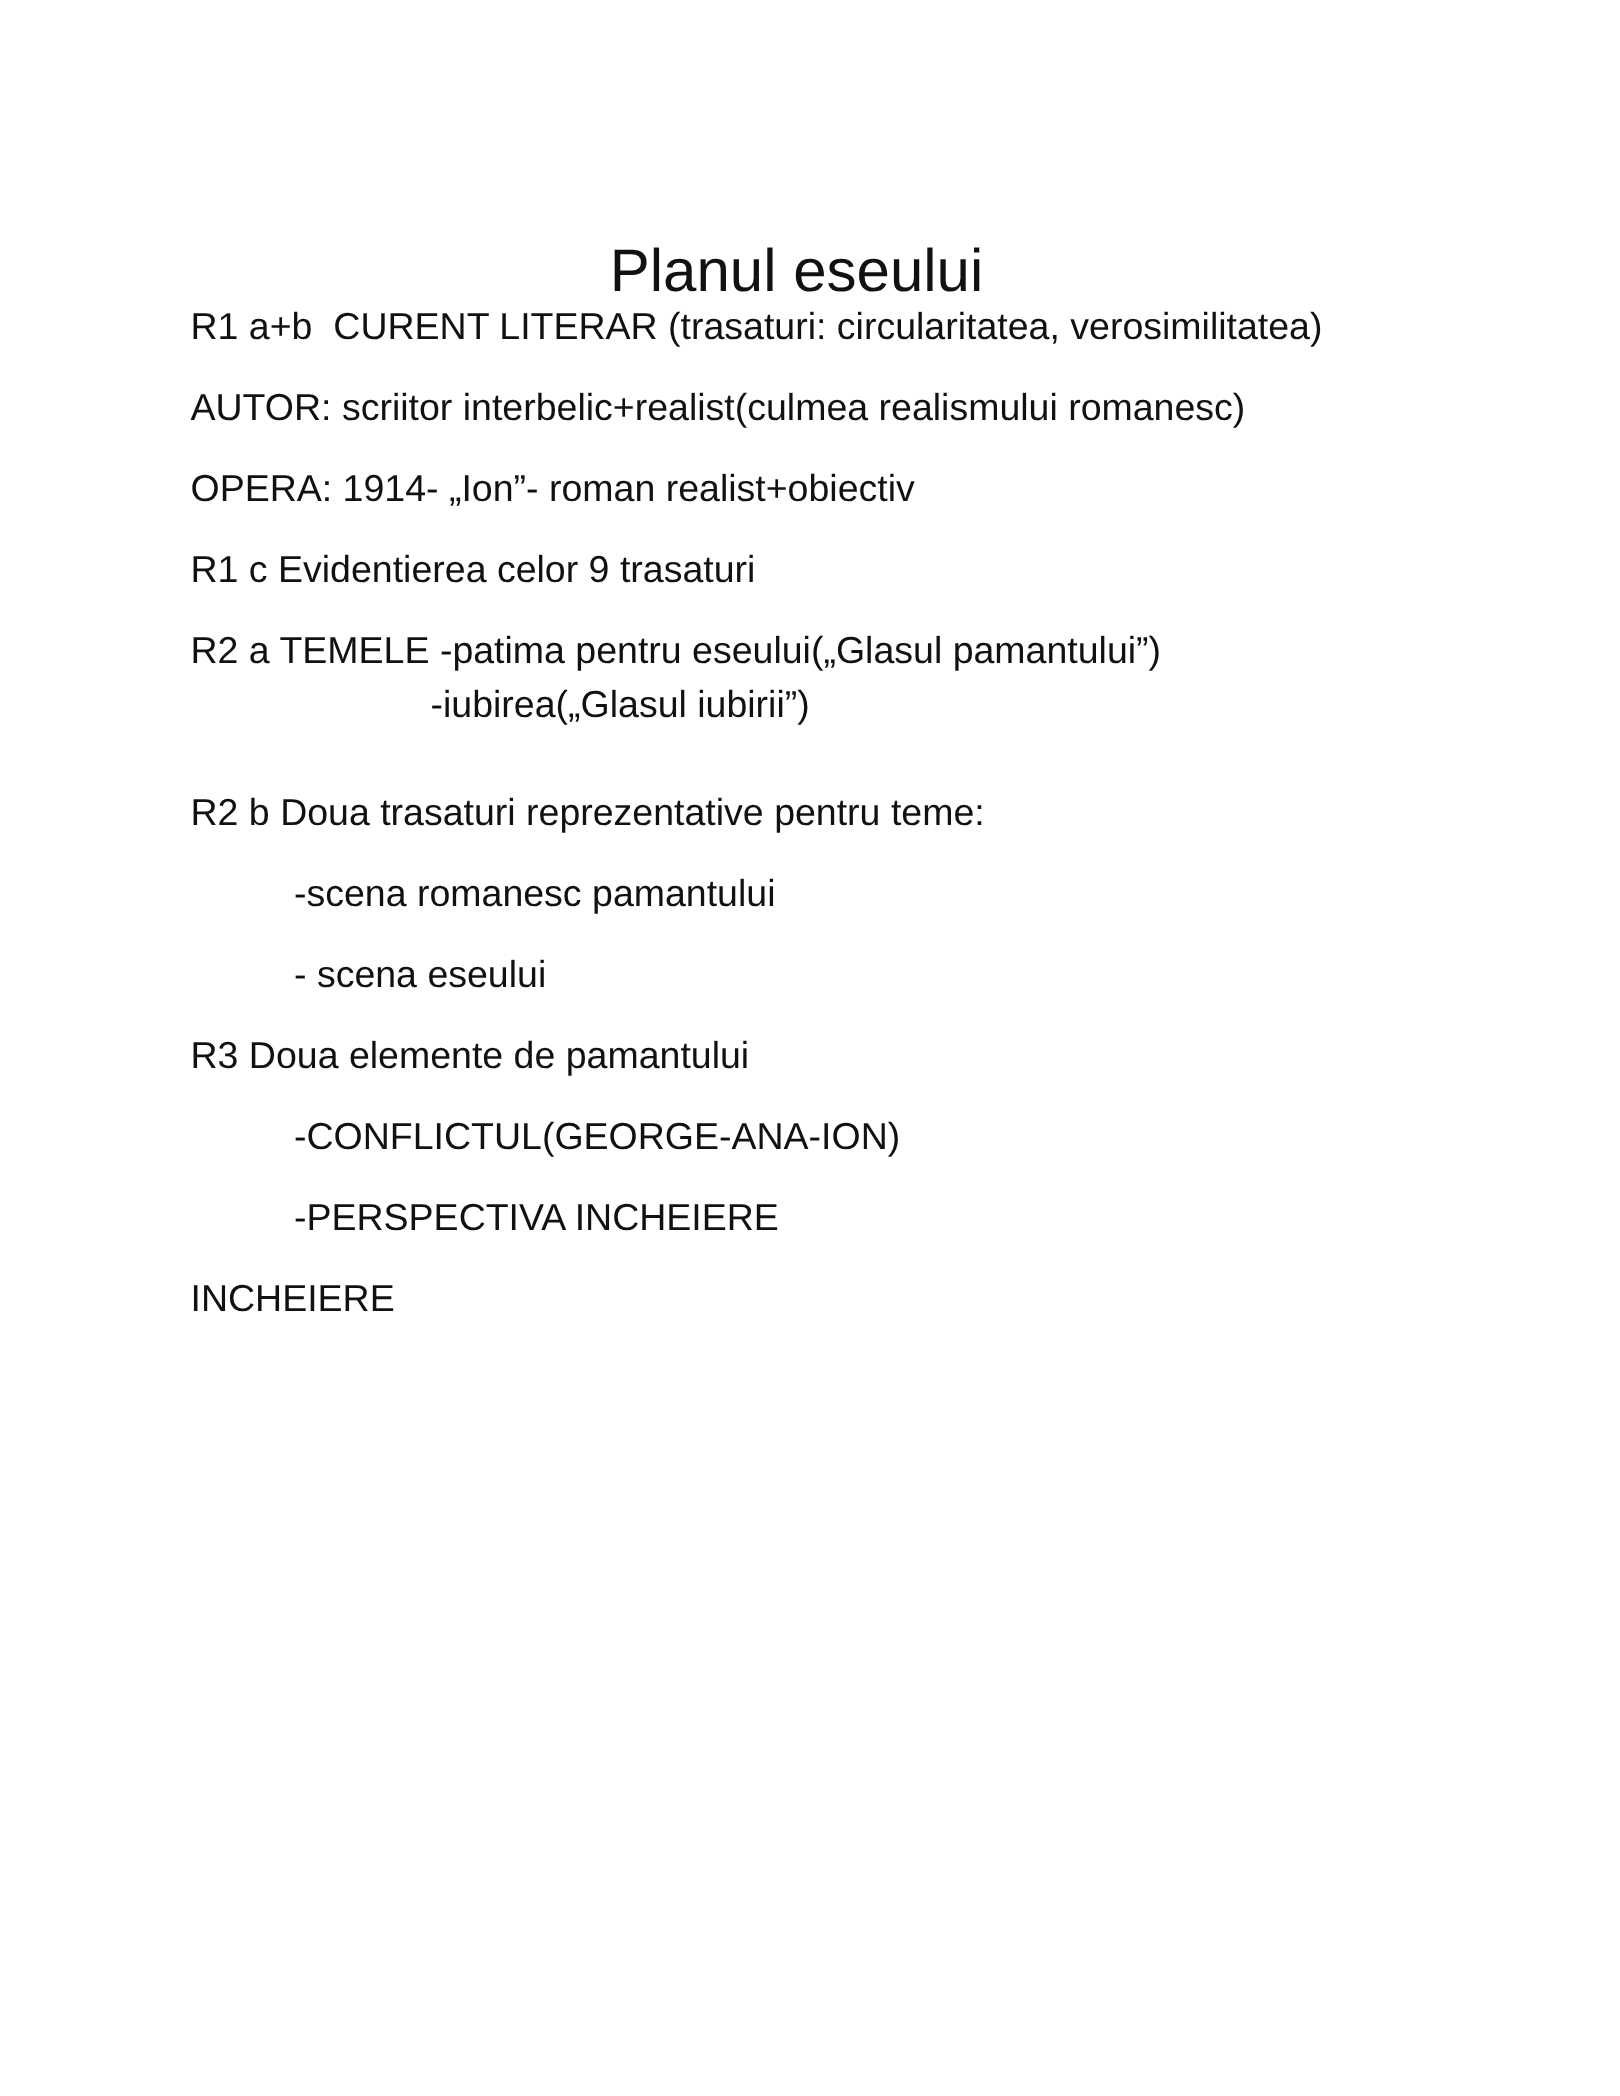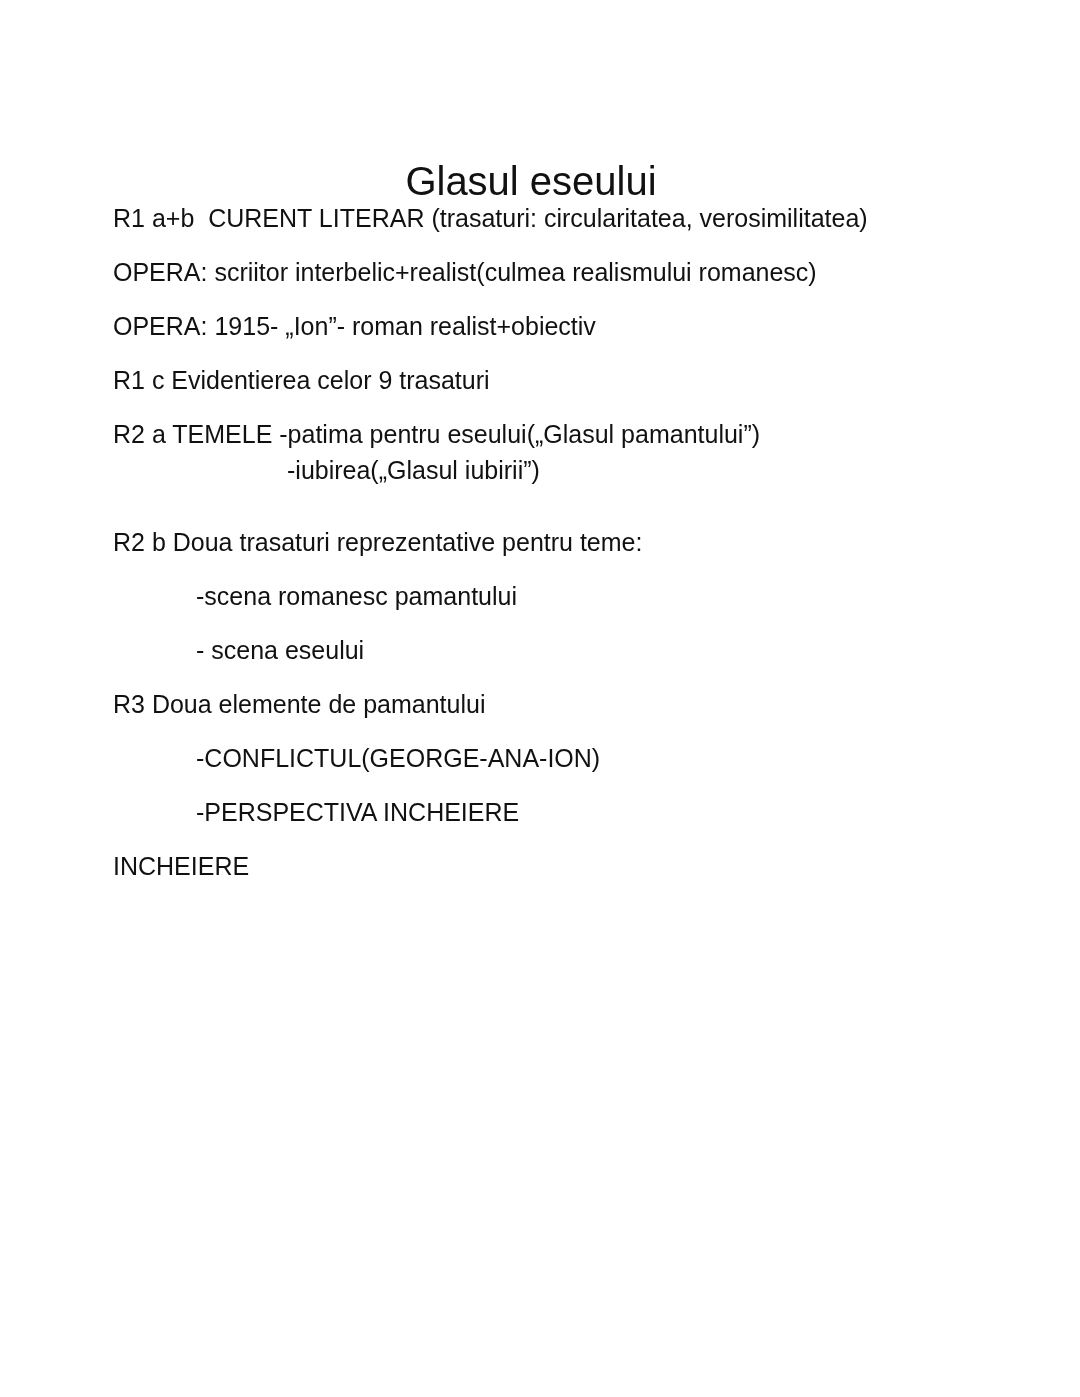--- a/index.html
+++ b/index.html
@@ -1,32 +1,32 @@
 <!DOCTYPE html>
 <html><head>
   <meta charset="utf-8">
   <style>
     html, body { margin: 0; padding: 0; background: #ffffff; }
     body { width: 1080px; height: 1397px; position: relative; overflow: hidden;
            font-family: "Liberation Sans", "DejaVu Sans", sans-serif; color: #111111; }
     .title { position: absolute; left: 0; width: 1062px; top: 126px; text-align: center;
              font-size: 40px; line-height: 56px; letter-spacing: 0px; font-weight: normal; }
-    .line { position: absolute; left: 113px; font-size: 25px; line-height: 32px; white-space: pre; }
+    .line { position: absolute; left: 127px; font-size: 25px; line-height: 32px; white-space: pre; }
     .ind1 { left: 196px; }
     .ind2 { left: 287px; }
   </style>
 </head>
 <body>
 
-<h1 class="title">Glasul eseului</h1>
+<h1 class="title">Planul eseului</h1>
 
 <div>
   <div class="line" style="top:202px">R1 a+b  CURENT LITERAR (trasaturi: circularitatea, verosimilitatea)</div>
-  <div class="line" style="top:256px">OPERA: scriitor interbelic+realist(culmea realismului romanesc)</div>
-  <div class="line" style="top:310px">OPERA: 1915- „Ion”- roman realist+obiectiv</div>
+  <div class="line" style="top:256px">AUTOR: scriitor interbelic+realist(culmea realismului romanesc)</div>
+  <div class="line" style="top:310px">OPERA: 1914- „Ion”- roman realist+obiectiv</div>
   <div class="line" style="top:364px">R1 c Evidentierea celor 9 trasaturi</div>
   <div class="line" style="top:418px">R2 a TEMELE -patima pentru eseului(„Glasul pamantului”)</div>
   <div class="line ind2" style="top:454px">-iubirea(„Glasul iubirii”)</div>
   <div class="line" style="top:526px">R2 b Doua trasaturi reprezentative pentru teme:</div>
   <div class="line ind1" style="top:580px">-scena romanesc pamantului</div>
   <div class="line ind1" style="top:634px">- scena eseului</div>
   <div class="line" style="top:688px">R3 Doua elemente de pamantului</div>
   <div class="line ind1" style="top:742px">-CONFLICTUL(GEORGE-ANA-ION)</div>
   <div class="line ind1" style="top:796px">-PERSPECTIVA INCHEIERE</div>
   <div class="line" style="top:850px">INCHEIERE</div>

